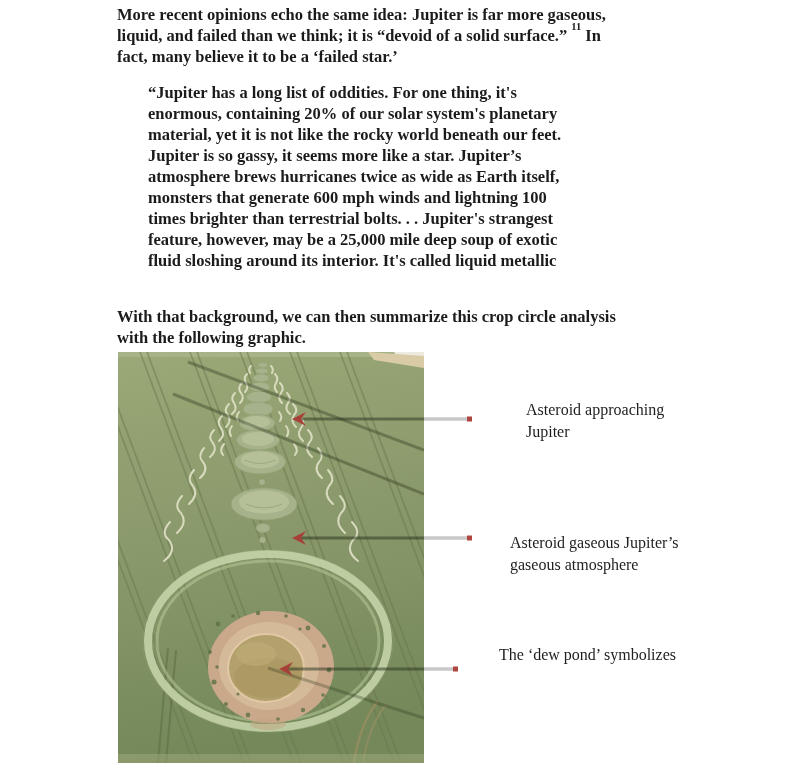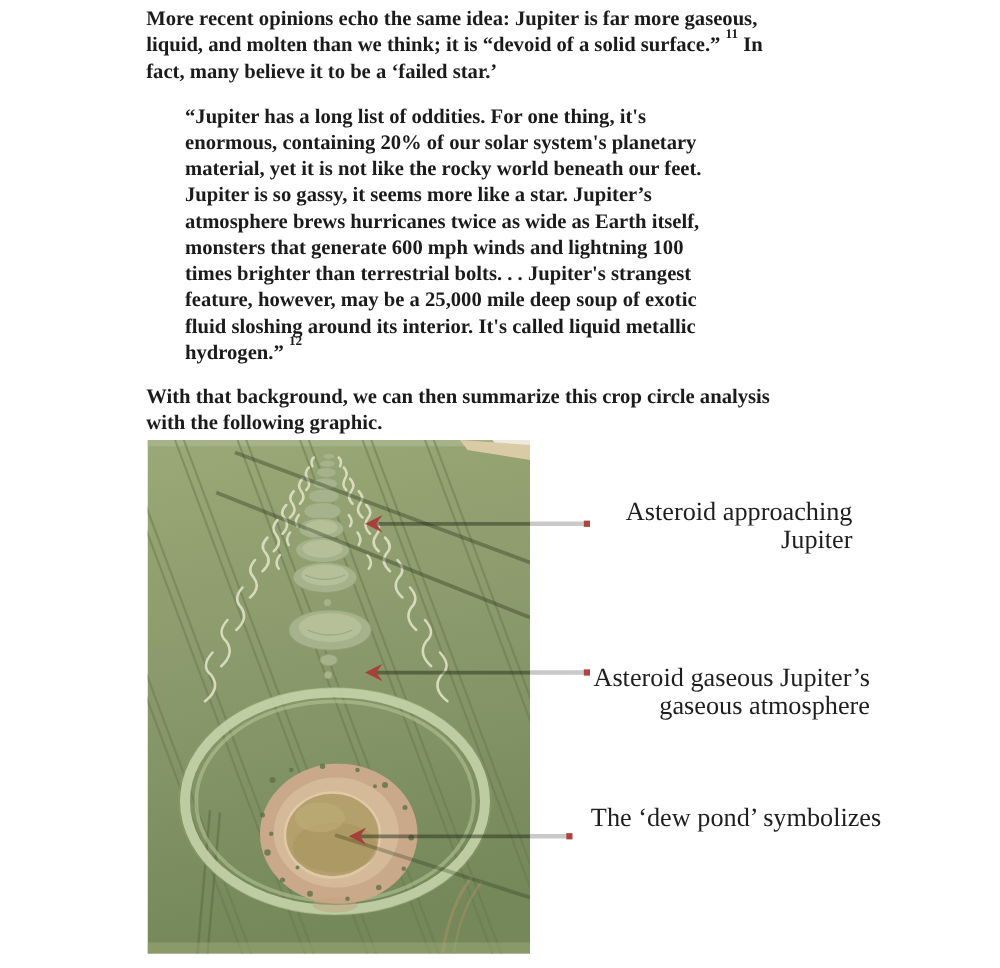--- a/index.html
+++ b/index.html
@@ -8,48 +8,47 @@
     background:#ffffff; color:#1b1b1b;
     font-family:"Liberation Serif","DejaVu Serif",serif;
   }
   .para { position:absolute; font-size:16.5px; line-height:21px; }
   .para .tline, .para .line { white-space:nowrap;font-weight:bold; }
   #intro   { left:117px; top:4px;   }
   #quote   { left:148px; top:82px;  }
   #closing { left:117px; top:306px; }
   sup.fn { font-size:10.5px; line-height:0; position:relative; top:-5px; }
   #photo-wrap { position:absolute; left:118px; top:352px; width:306px; height:411px; }
-  .annotation { position:absolute; text-align:right; font-size:21px; line-height:21.5px; color:#1e1e1e; }
+  .annotation { position:absolute; text-align:left; font-size:16px; line-height:21.5px; color:#1e1e1e;margin-left:44px; }
   #ann-0 { left:482px; top:399px; width:200px; }
   #ann-1 { left:466px; top:532px; width:230px; }
   #ann-2 { left:455px; top:644px; width:250px; }
   #arrow-overlay { position:absolute; left:0; top:0; pointer-events:none; }
 </style>
 </head>
 <body>
 
 <section id="intro" class="para">
   <div class="line"><span>More recent opinions echo the same idea: Jupiter is far more gaseous,</span></div>
-  <div class="line"><span>liquid, and molten than we think; it is “devoid of a solid surface.” </span><sup class="fn">11</sup><span> In</span></div>
+  <div class="line"><span>liquid, and failed than we think; it is “devoid of a solid surface.” </span><sup class="fn">11</sup><span> In</span></div>
   <div class="line"><span>fact, many believe it to be a ‘failed star.’</span></div>
 </section>
 
 <blockquote id="quote" class="para" style="margin:0;">
   <div>
       <div class="tline">“Jupiter has a long list of oddities. For one thing, it's</div>
       <div class="tline">enormous, containing 20% of our solar system's planetary</div>
       <div class="tline">material, yet it is not like the rocky world beneath our feet.</div>
       <div class="tline">Jupiter is so gassy, it seems more like a star. Jupiter’s</div>
       <div class="tline">atmosphere brews hurricanes twice as wide as Earth itself,</div>
       <div class="tline">monsters that generate 600 mph winds and lightning 100</div>
       <div class="tline">times brighter than terrestrial bolts. . . Jupiter's strangest</div>
       <div class="tline">feature, however, may be a 25,000 mile deep soup of exotic</div>
       <div class="tline">fluid sloshing around its interior. It's called liquid metallic</div>
     </div>
-  <div class="line"><span>hydrogen.” </span><sup class="fn">12</sup></div>
 </blockquote>
 
 <section id="closing" class="para">
   <div>
       <div class="tline">With that background, we can then summarize this crop circle analysis</div>
       <div class="tline">with the following graphic.</div>
     </div>
 </section>
 
 <div id="photo-wrap">

